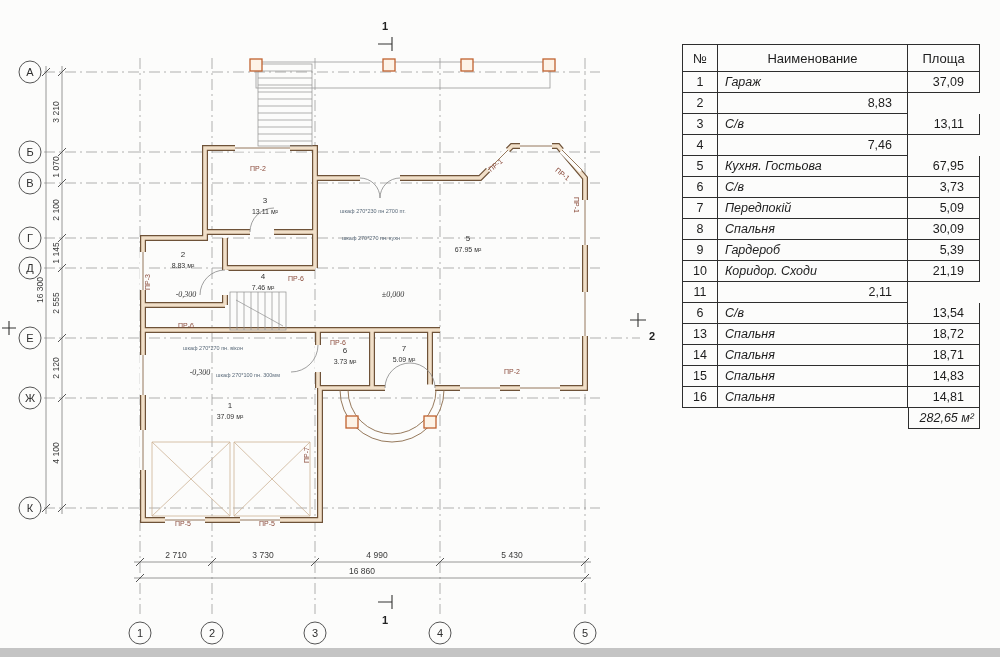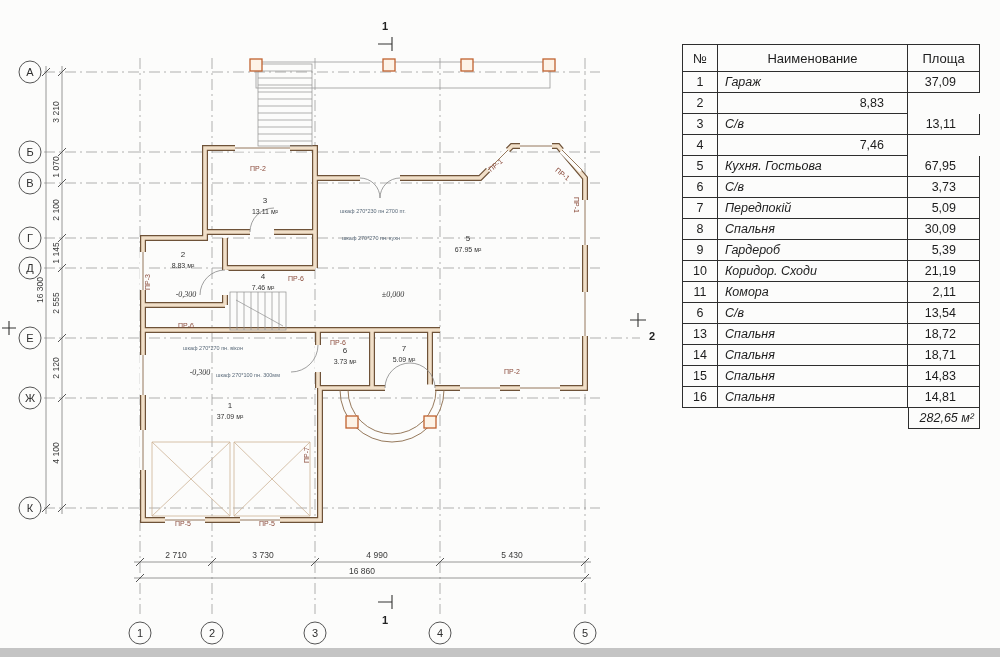--- a/index.html
+++ b/index.html
@@ -33,21 +33,21 @@
   .smt{font:700 11px "Liberation Sans",sans-serif;fill:#222;text-anchor:middle}
 
   
   .area-table{position:absolute;left:682px;top:44px;width:298px;}
   .trow{display:grid;grid-template-columns:36px 190px 72px;box-sizing:border-box;}
   .cell{border-right:1px solid #2e2e2e;border-bottom:1px solid #2e2e2e;box-sizing:border-box;
         font-size:12.5px;display:flex;align-items:center;justify-content:center;height:21px;}
   .trow .cell:first-child{border-left:1px solid #2e2e2e;}
   .thead .cell{border-top:1px solid #2e2e2e;height:28px;font-size:13px;}
   .body-name{justify-content:flex-start;padding-left:7px;font-style:italic;}
-  .body-area{justify-content:flex-end;padding-right:23px;}
+  .body-area{justify-content:flex-end;padding-right:15px;}
   .cell-blank{border:none;}
   .total-cell{border-left:1px solid #2e2e2e !important;justify-content:flex-end;padding-right:5px;font-style:italic;}
 </style>
 </head>
 <body>
 
 <div id="page">
 
 <svg id="plan-svg" width="660" height="657" viewBox="0 0 660 657">
 
@@ -269,21 +269,20 @@
           <div class="cell body-name">Гардероб</div>
           <div class="cell body-area">5,39</div>
         </div>
         <div class="trow">
           <div class="cell">10</div>
           <div class="cell body-name">Коридор. Сходи</div>
           <div class="cell body-area">21,19</div>
         </div>
         <div class="trow">
           <div class="cell">11</div>
-          <div class="cell body-name">Комора</div>
           <div class="cell body-area">2,11</div>
         </div>
         <div class="trow">
           <div class="cell">6</div>
           <div class="cell body-name">С/в</div>
           <div class="cell body-area">13,54</div>
         </div>
         <div class="trow">
           <div class="cell">13</div>
           <div class="cell body-name">Спальня</div>

